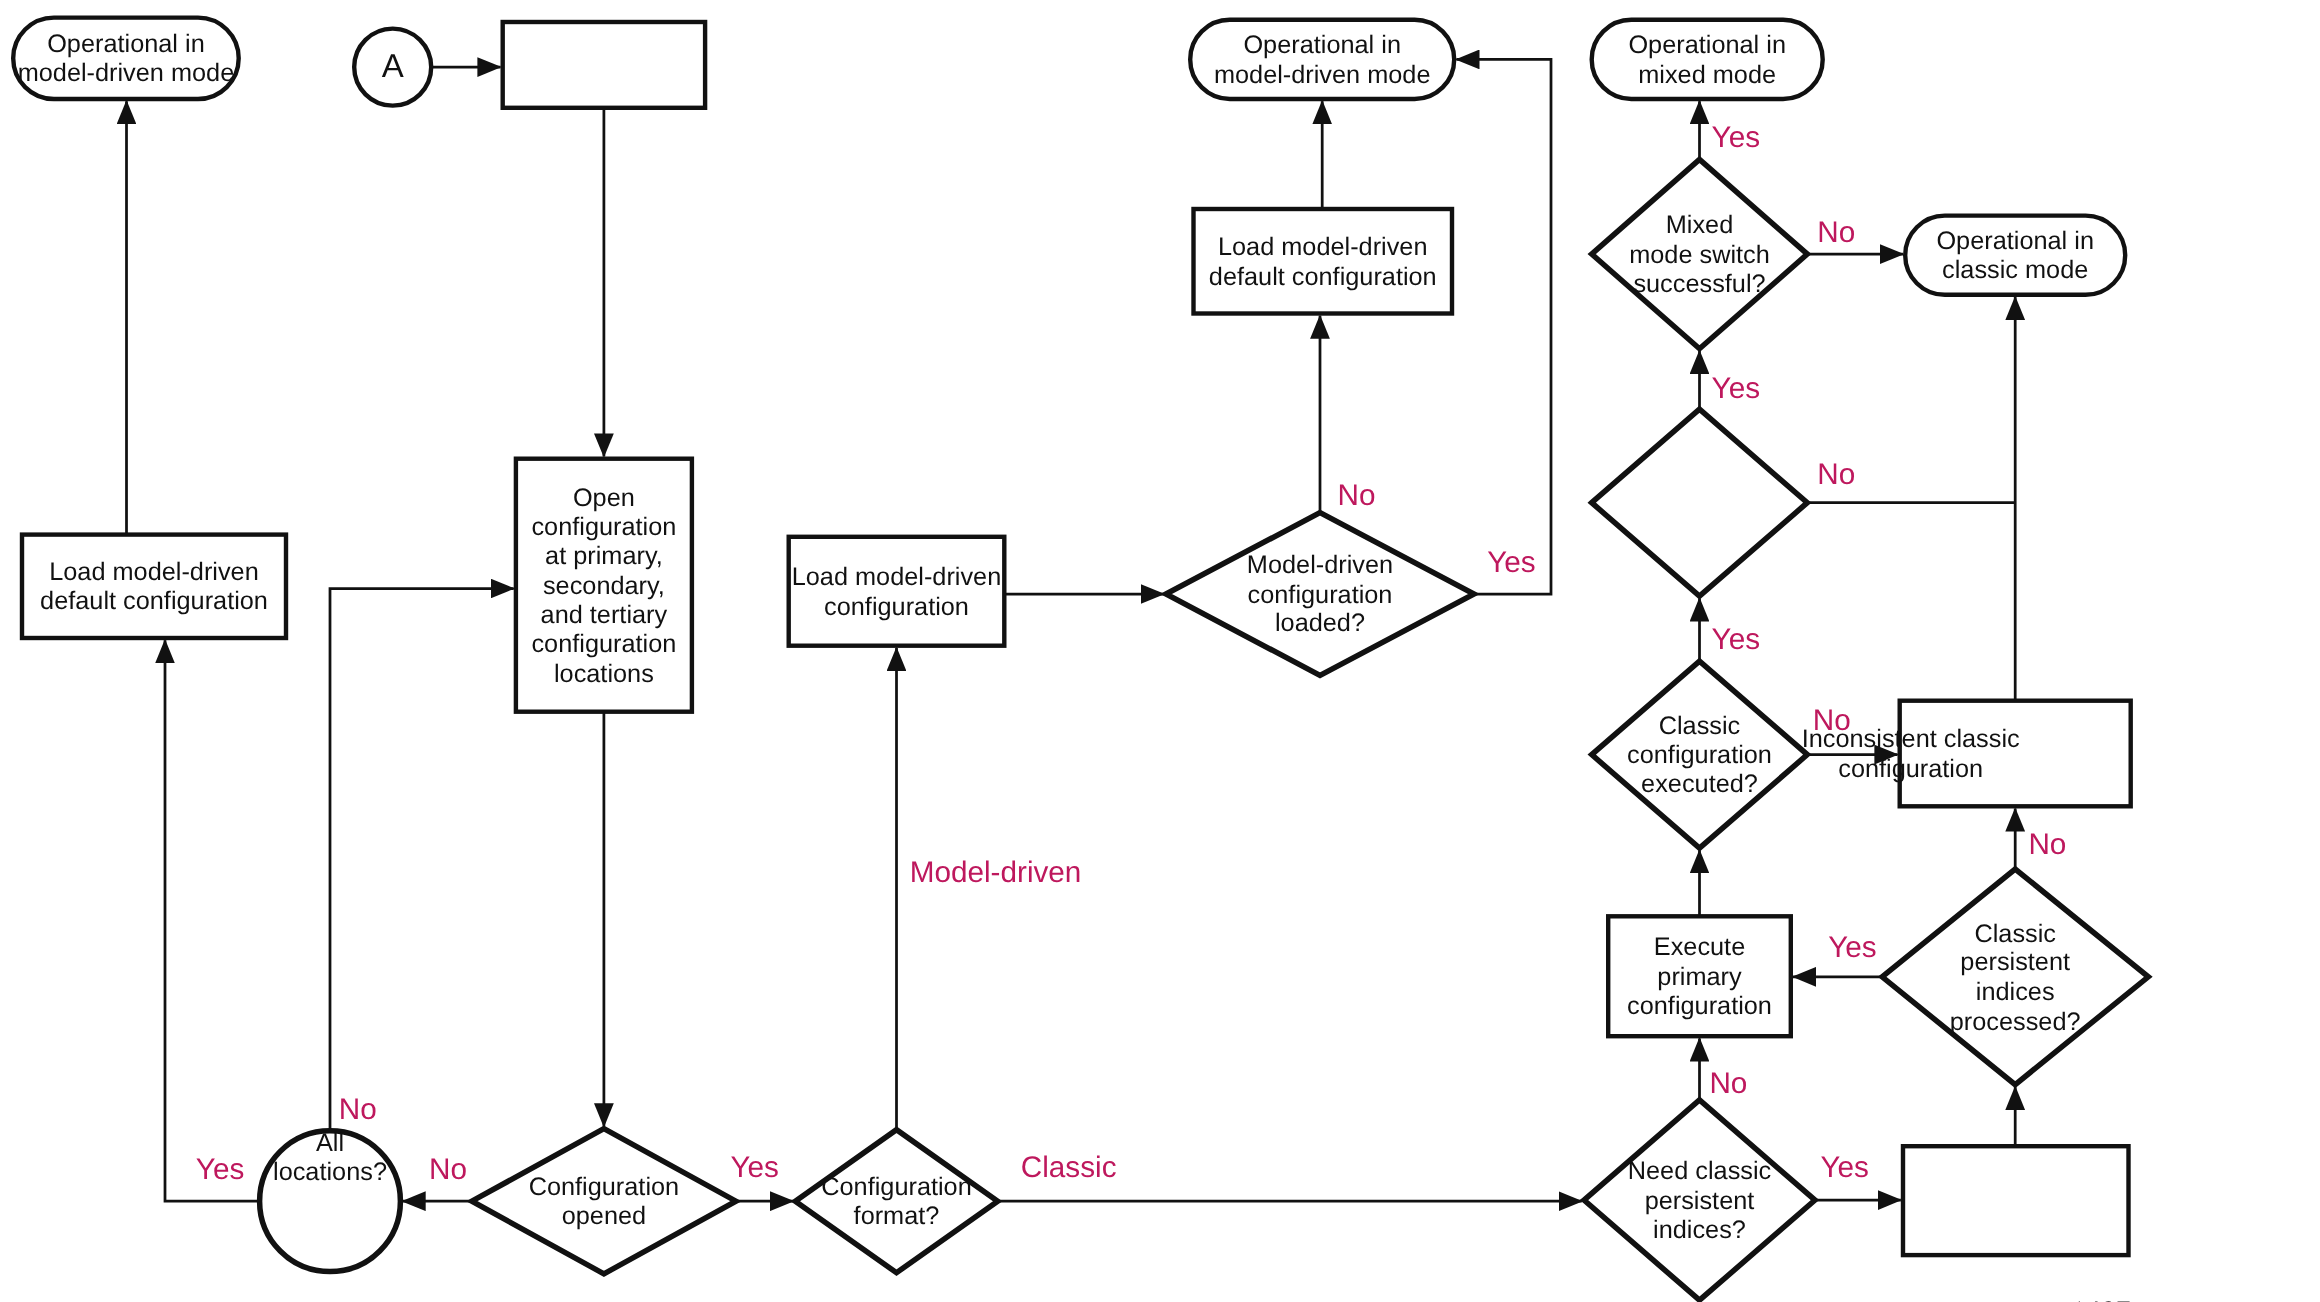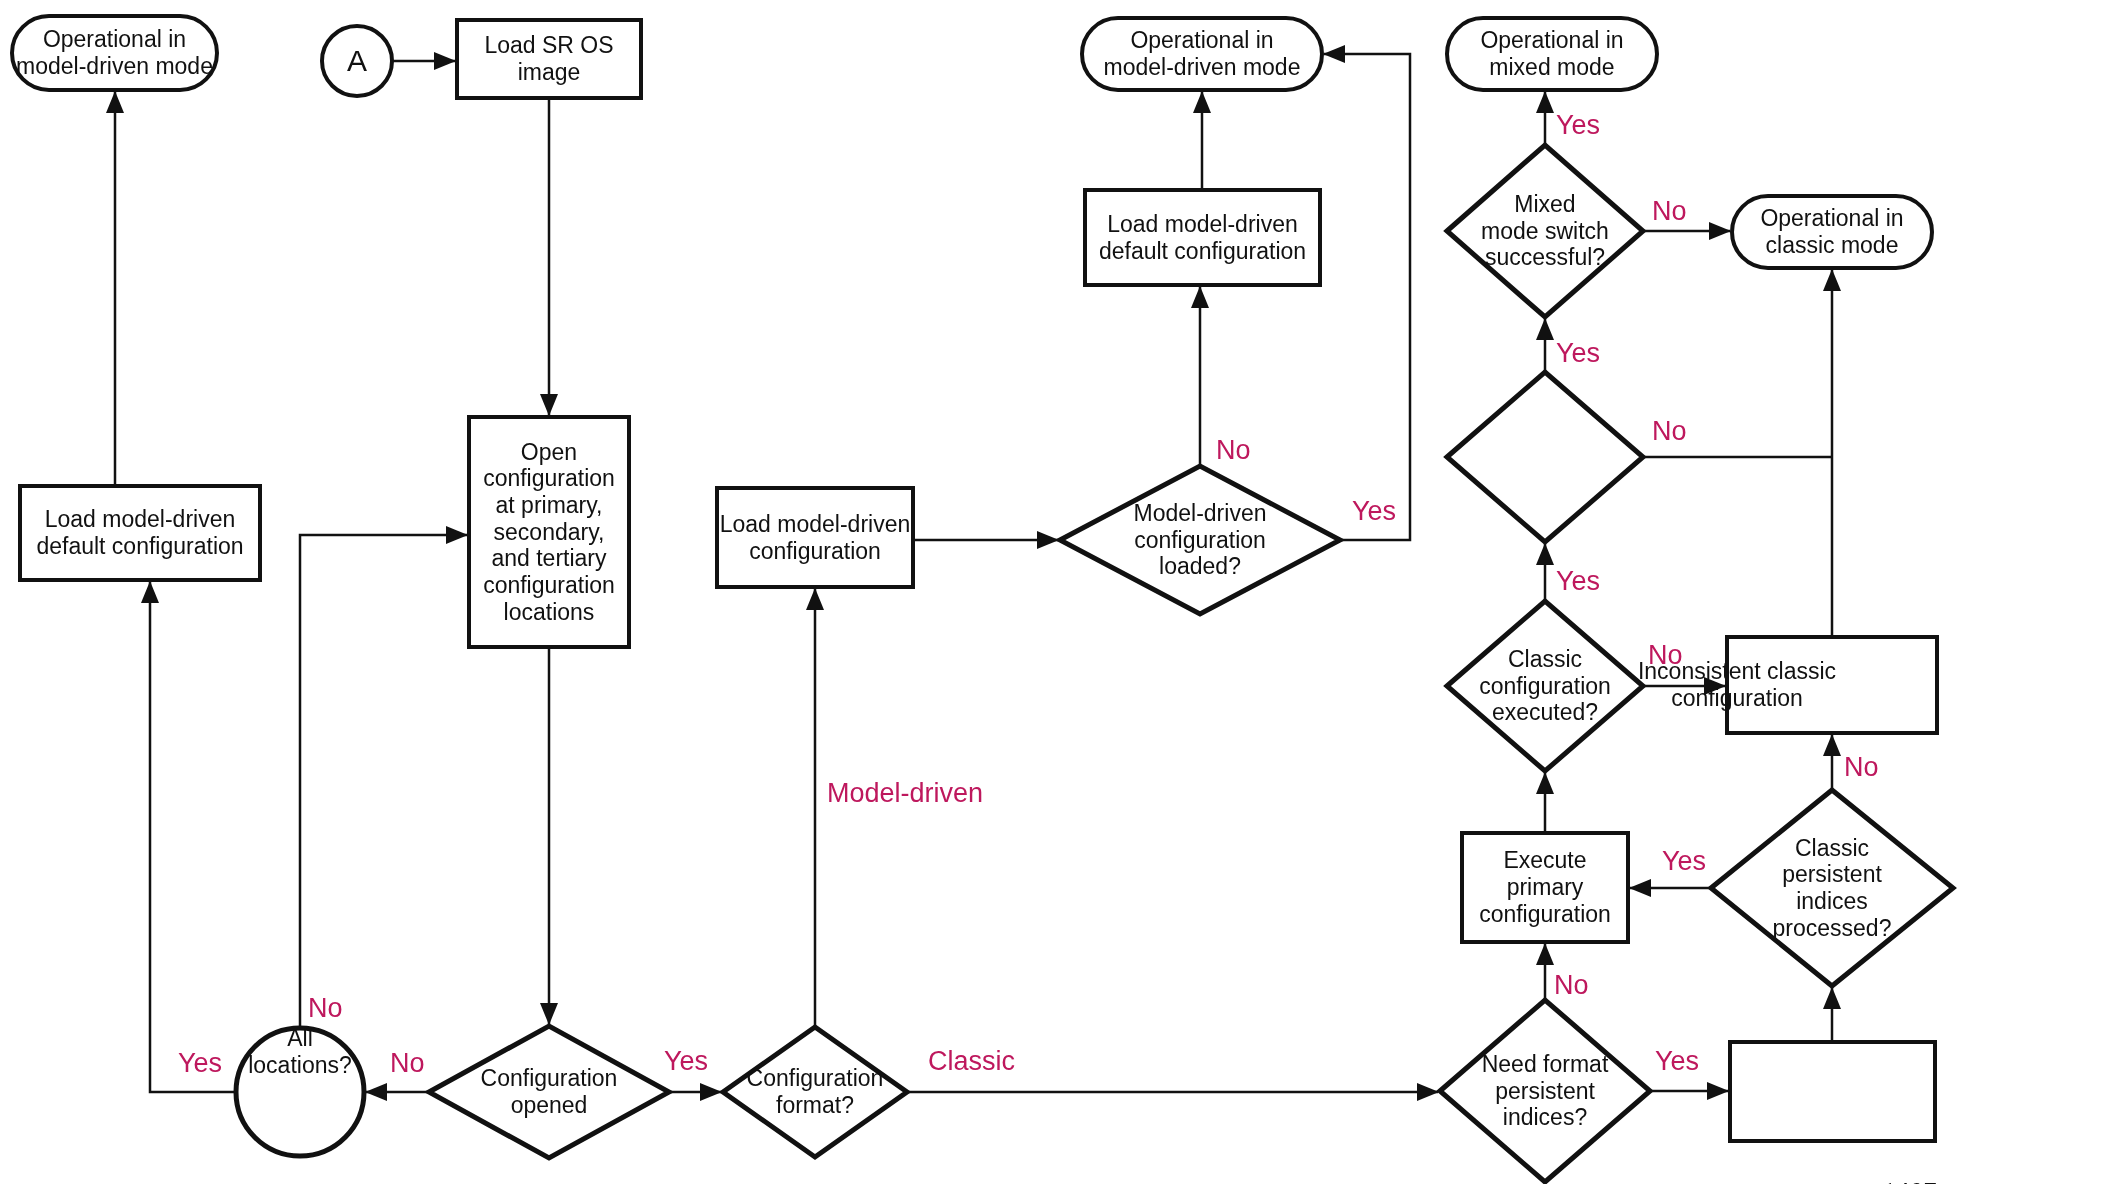--- a/index.html
+++ b/index.html
@@ -106,22 +106,20 @@
       <polygon points="1447,457 1545,372 1643,457 1545,542" stroke-width="5"></polygon>
       <polygon points="1447,686 1545,601 1643,686 1545,771" stroke-width="5"></polygon>
       <polygon points="1711,888 1832,790 1953,888 1832,986" stroke-width="5"></polygon>
       <polygon points="1440,1091 1545,1000 1650,1091 1545,1182" stroke-width="5"></polygon>
     </g>
   </svg>
 
   <div class="nlabel" style="left:12px;top:16px;width:205px;height:74px">Operational in
 model-driven mode</div>
   <div class="nlabel conn-letter" style="left:322px;top:26px;width:70px;height:70px">A</div>
-  <div class="nlabel" style="left:457px;top:20px;width:184px;height:78px">Load SR OS
-image</div>
   <div class="nlabel" style="left:20px;top:486px;width:240px;height:94px">Load model-driven
 default configuration</div>
   <div class="nlabel" style="left:469px;top:417px;width:160px;height:230px">Open
 configuration
 at primary,
 secondary,
 and tertiary
 configuration
 locations</div>
   <div class="nlabel" style="left:236px;top:988px;width:128px;height:128px">All
@@ -150,21 +148,21 @@
 configuration
 executed?</div>
   <div class="nlabel" style="left:1632px;top:637px;width:210px;height:96px">Inconsistent classic
 configuration</div>
   <div class="nlabel" style="left:1462px;top:833px;width:166px;height:109px">Execute primary
 configuration</div>
   <div class="nlabel" style="left:1711px;top:790px;width:242px;height:196px">Classic
 persistent
 indices
 processed?</div>
-  <div class="nlabel" style="left:1440px;top:1000px;width:210px;height:182px">Need format
+  <div class="nlabel" style="left:1440px;top:1000px;width:210px;height:182px">Need classic
 persistent
 indices?</div>
 
   <div class="elabel" style="left:308px;top:995px">No</div>
   <div class="elabel" style="left:178px;top:1050px">Yes</div>
   <div class="elabel" style="left:390px;top:1050px">No</div>
   <div class="elabel" style="left:664px;top:1048px">Yes</div>
   <div class="elabel" style="left:928px;top:1048px">Classic</div>
   <div class="elabel" style="left:827px;top:780px">Model-driven</div>
   <div class="elabel" style="left:1216px;top:437px">No</div>

